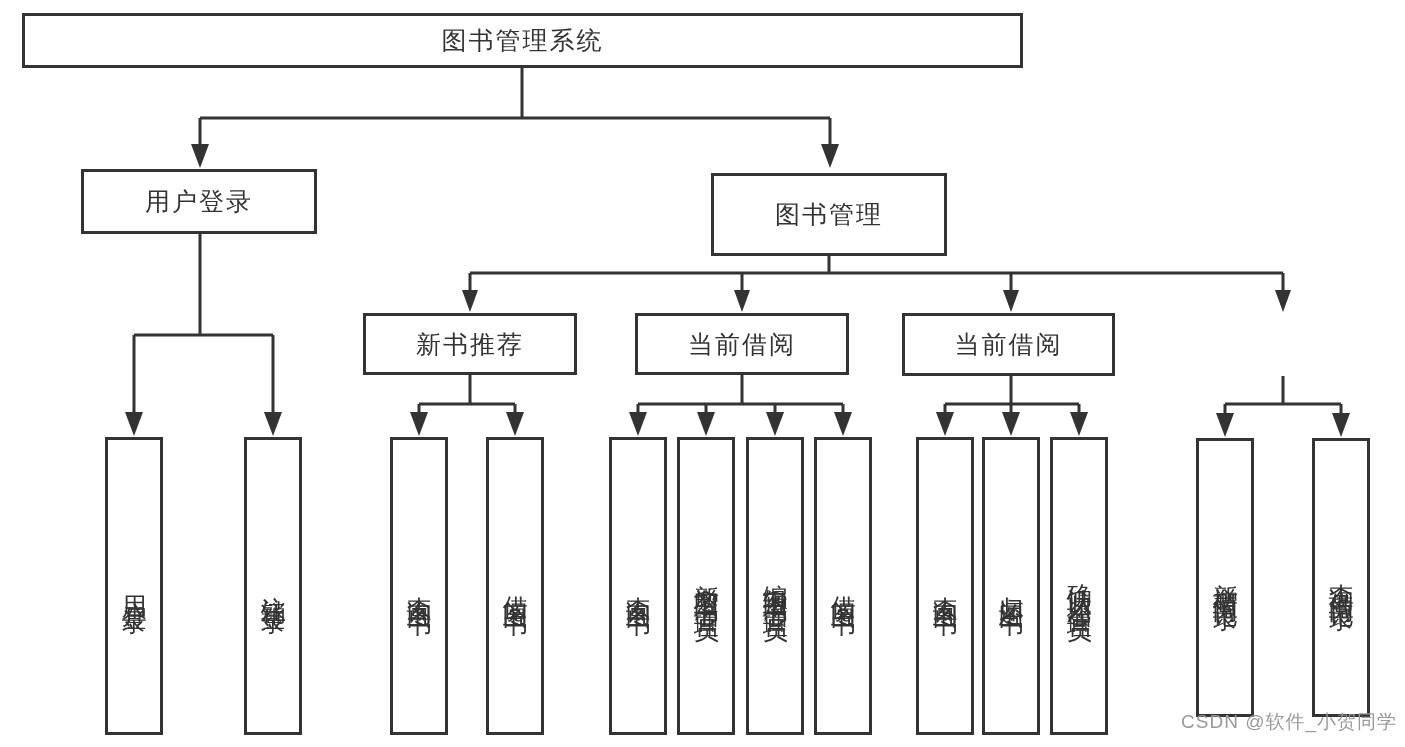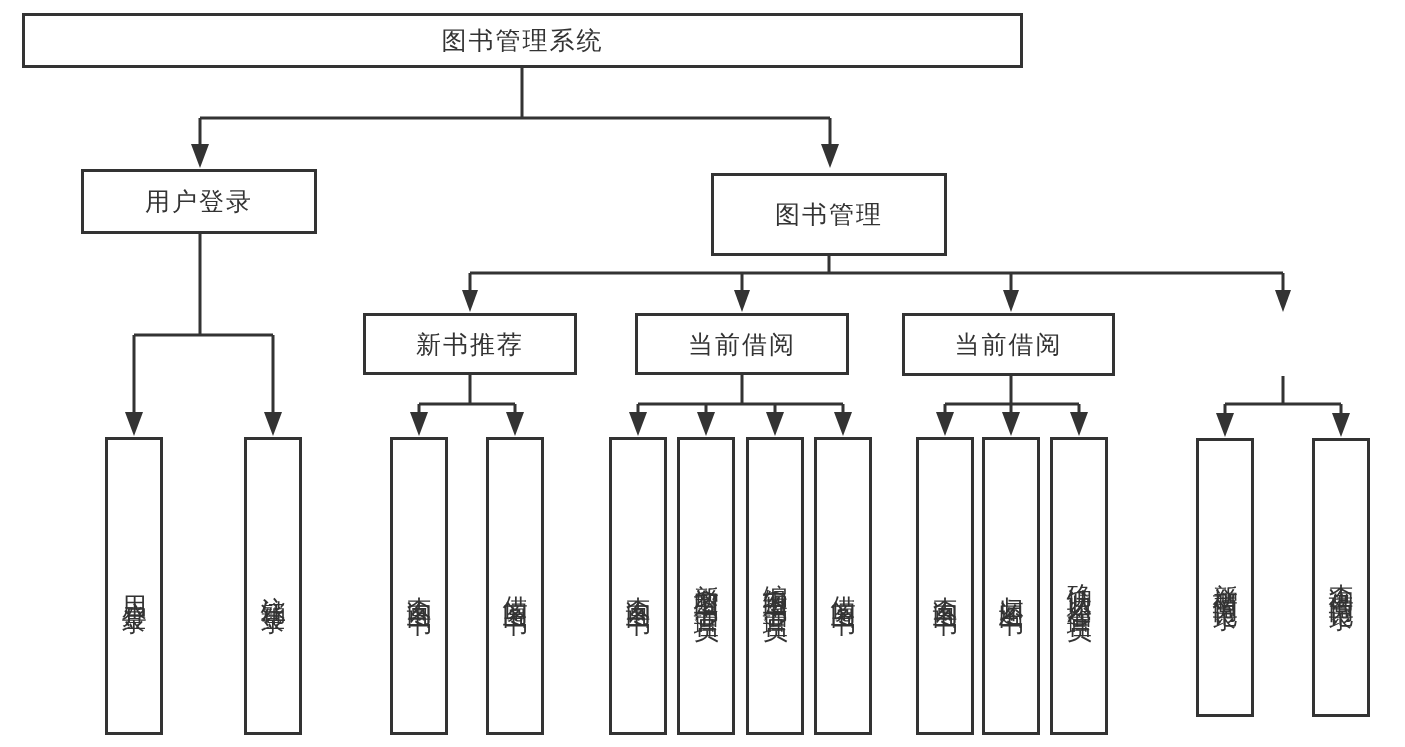--- a/index.html
+++ b/index.html
@@ -144,14 +144,15 @@
     <span>确认归还（管理员）</span>
   </div>
 
   <div class="node v" style="left:1196px;top:438px;width:58px;height:279px">
     <span>新增借阅记录</span>
   </div>
   <div class="node v" style="left:1312px;top:438px;width:58px;height:279px">
     <span>查询借阅记录</span>
   </div>
 
+  <div class="watermark">CSDN @软件_小贺同学</div>
 
 </div>
 
 </body></html>

